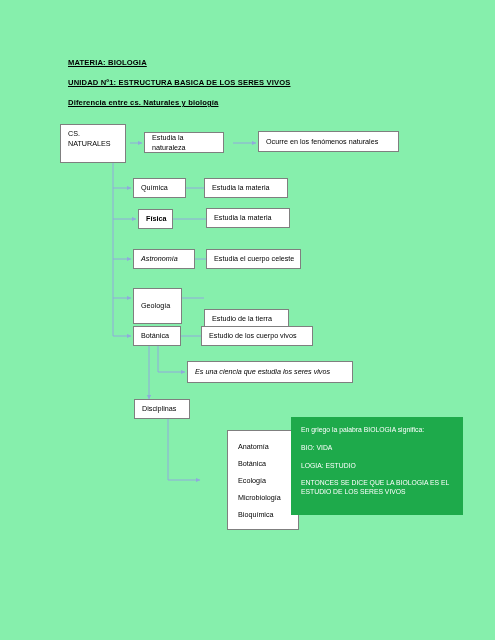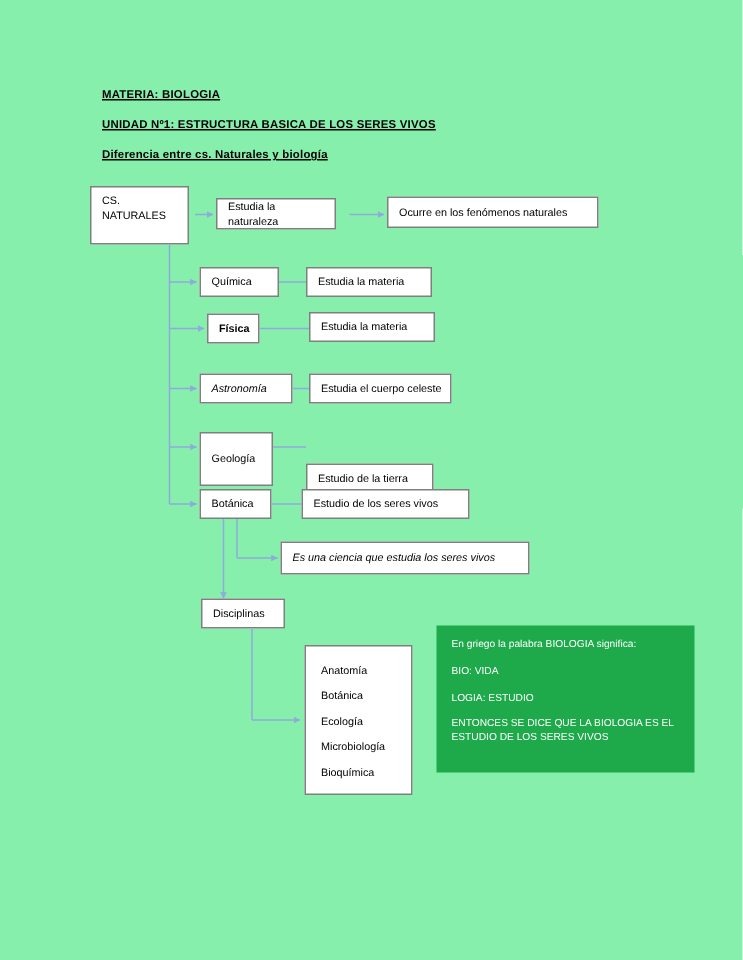--- a/index.html
+++ b/index.html
@@ -54,20 +54,21 @@
 
   
   .listbox {
     position: absolute;
     box-sizing: border-box;
     border: 1px solid #7f7f7f;
     background: #ffffff;
     font-size: 7.2px;
     color: #000;
     padding: 7px 0 7px 10px;
+    margin-left: 24px;
   }
   .listbox .li {
     height: 17px;
     line-height: 17px;
     white-space: nowrap;
   }
 
   
   #greenbox {
     position: absolute;
@@ -175,21 +176,21 @@
     <span>Geología</span>
   </div>
   <div class="box" id="box-geologia-def" style="left:204px; top:288px; width:85px; height:20px;margin-top:21px;">
     <span>Estudio de la tierra</span>
   </div>
 
   <div class="box" id="box-biologia" style="left:133px; top:326px; width:48px; height:20px;">
     <span>Botánica</span>
   </div>
   <div class="box" id="box-biologia-def" style="left:201px; top:326px; width:112px; height:20px;">
-    <span>Estudio de los seres vivos</span>
+    <span>Estudio de los cuerpo vivos</span>
   </div>
 
   <div class="box" id="box-biologia-extra" style="left:187px; top:361px; width:166px; height:22px;font-style:italic;">
     <span>Es una ciencia que estudia los seres vivos</span>
   </div>
 
   <div class="box" id="box-disciplinas" style="left:134px; top:399px; width:56px; height:20px;">
     <span>Disciplinas</span>
   </div>
 

